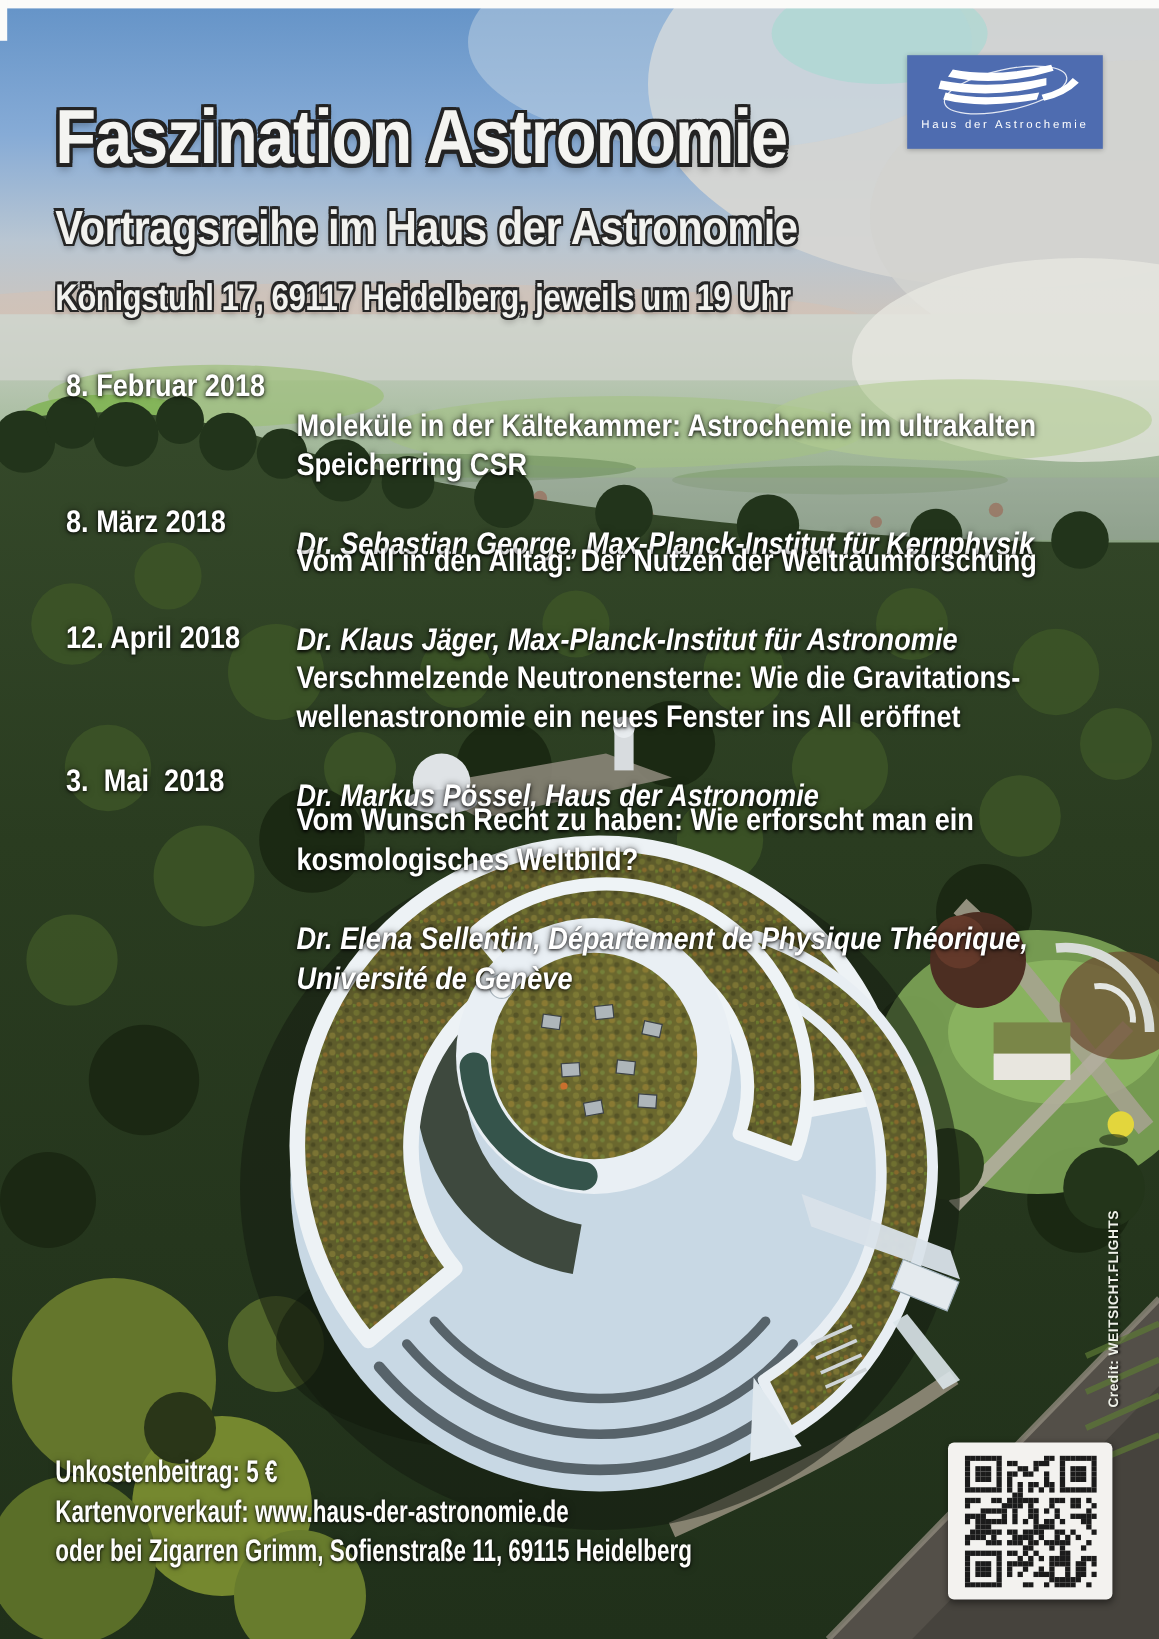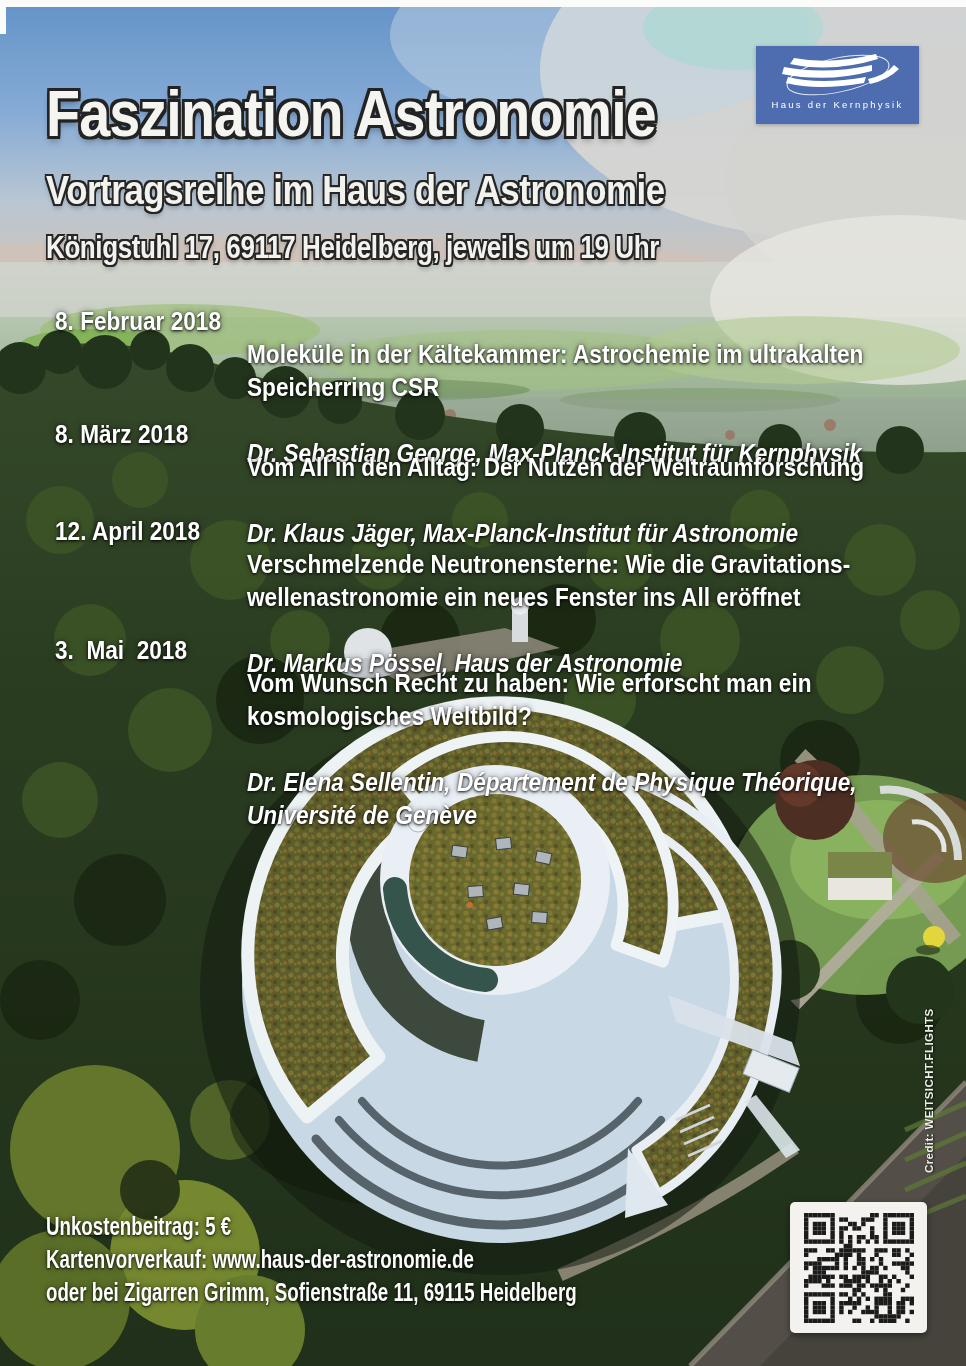--- a/index.html
+++ b/index.html
@@ -266,21 +266,21 @@
   <h1 class="txt outl-strong title">Faszination Astronomie</h1>
 
   <div class="logo">
     <svg width="140" height="44" viewBox="0 0 140 44">
       <ellipse cx="70" cy="22" rx="52" ry="17" fill="none" stroke="#ffffff" stroke-width="1" transform="rotate(-12 70 22)" opacity=".85"></ellipse>
       <path d="M22,11 Q64,20 110,6 L108,1 Q62,12 26,5 Z" fill="#ffffff"></path>
       <path d="M14,21 Q60,30 104,18 L104,12 Q58,22 16,14 Z" fill="#ffffff"></path>
       <path d="M18,30 Q50,38 96,30 L98,24 Q52,32 20,24 Z" fill="#ffffff"></path>
       <path d="M100,26 Q118,22 126,12 L131,16 Q120,27 102,31 Z" fill="#ffffff"></path>
     </svg>
-    <span class="logo-label">Haus der Kernphysik</span>
+    <span class="logo-label">Haus der Astrochemie</span>
   </div>
 
   <h2 class="txt outl-mid subtitle">Vortragsreihe im Haus der Astronomie</h2>
 
   <h3 class="txt outl-mid venue">Königstuhl 17, 69117 Heidelberg, jeweils um 19 Uhr</h3>
 
   <div>
     <div class="txt ev-text ev-date" style="top:305px">8. Februar 2018</div>
     <div class="txt ev-text ev-body" style="top:305px">
       <div>Moleküle in der Kältekammer: Astrochemie im ultrakalten

